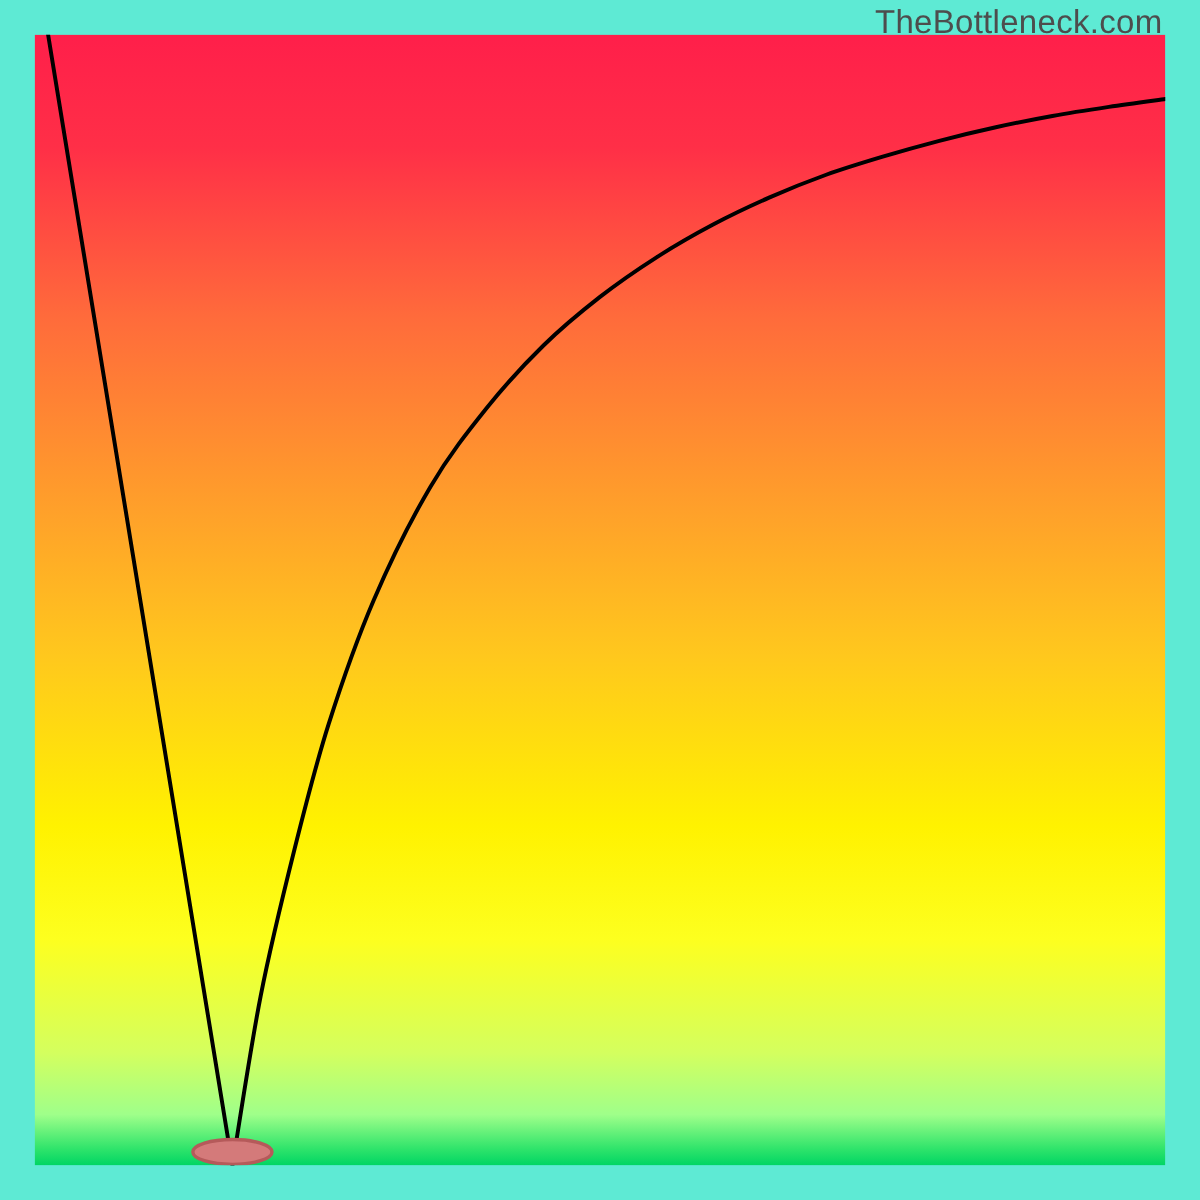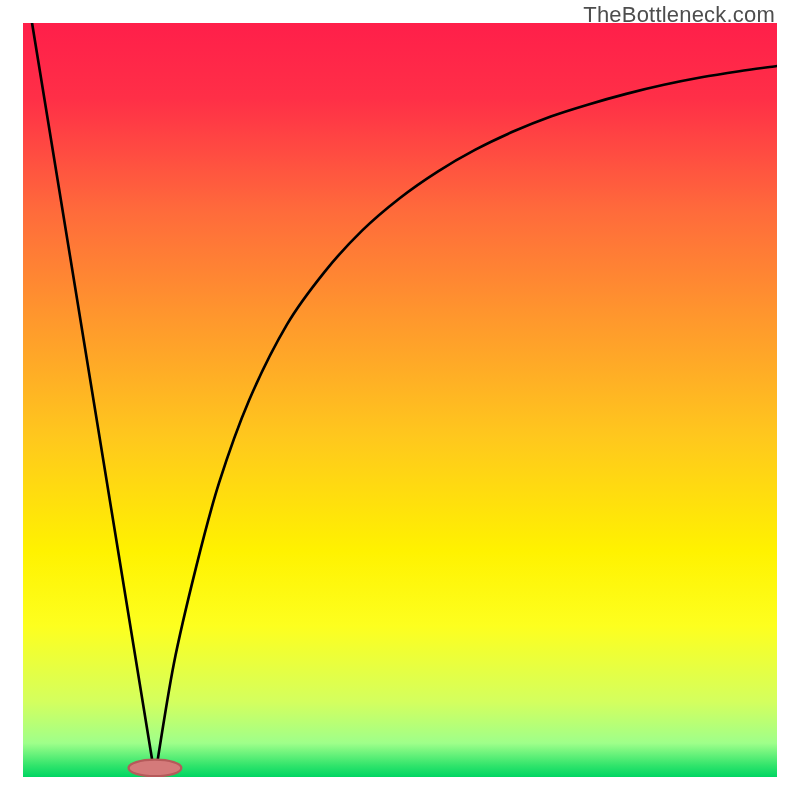--- a/index.html
+++ b/index.html
@@ -8,21 +8,21 @@
     width: 800px;
     height: 800px;
     overflow: hidden;
     background: #000;
     font-family: Arial, Helvetica, sans-serif;
   }
   .frame {
     position: relative;
     width: 800px;
     height: 800px;
-    background: #ffffff;
+    background: #5eead4;
   }
   .plot-area {
     position: absolute;
     left: 23px;
     top: 23px;
     width: 754px;
     height: 754px;
     overflow: hidden;
   }
   .gradient-bg {

